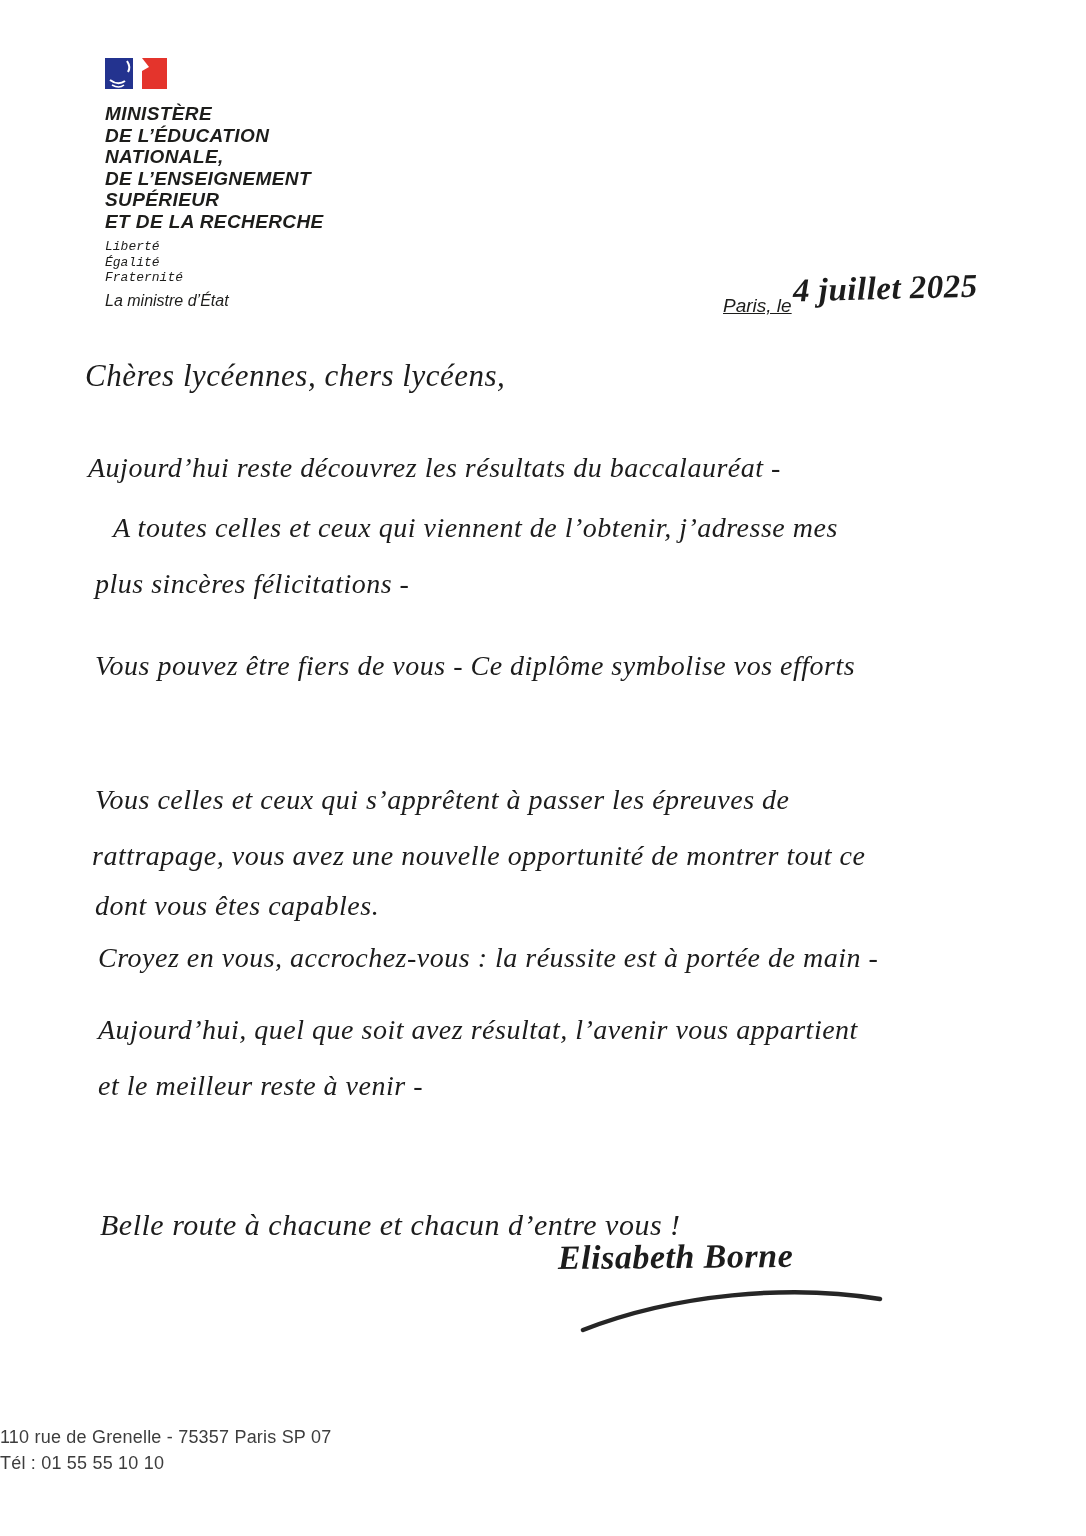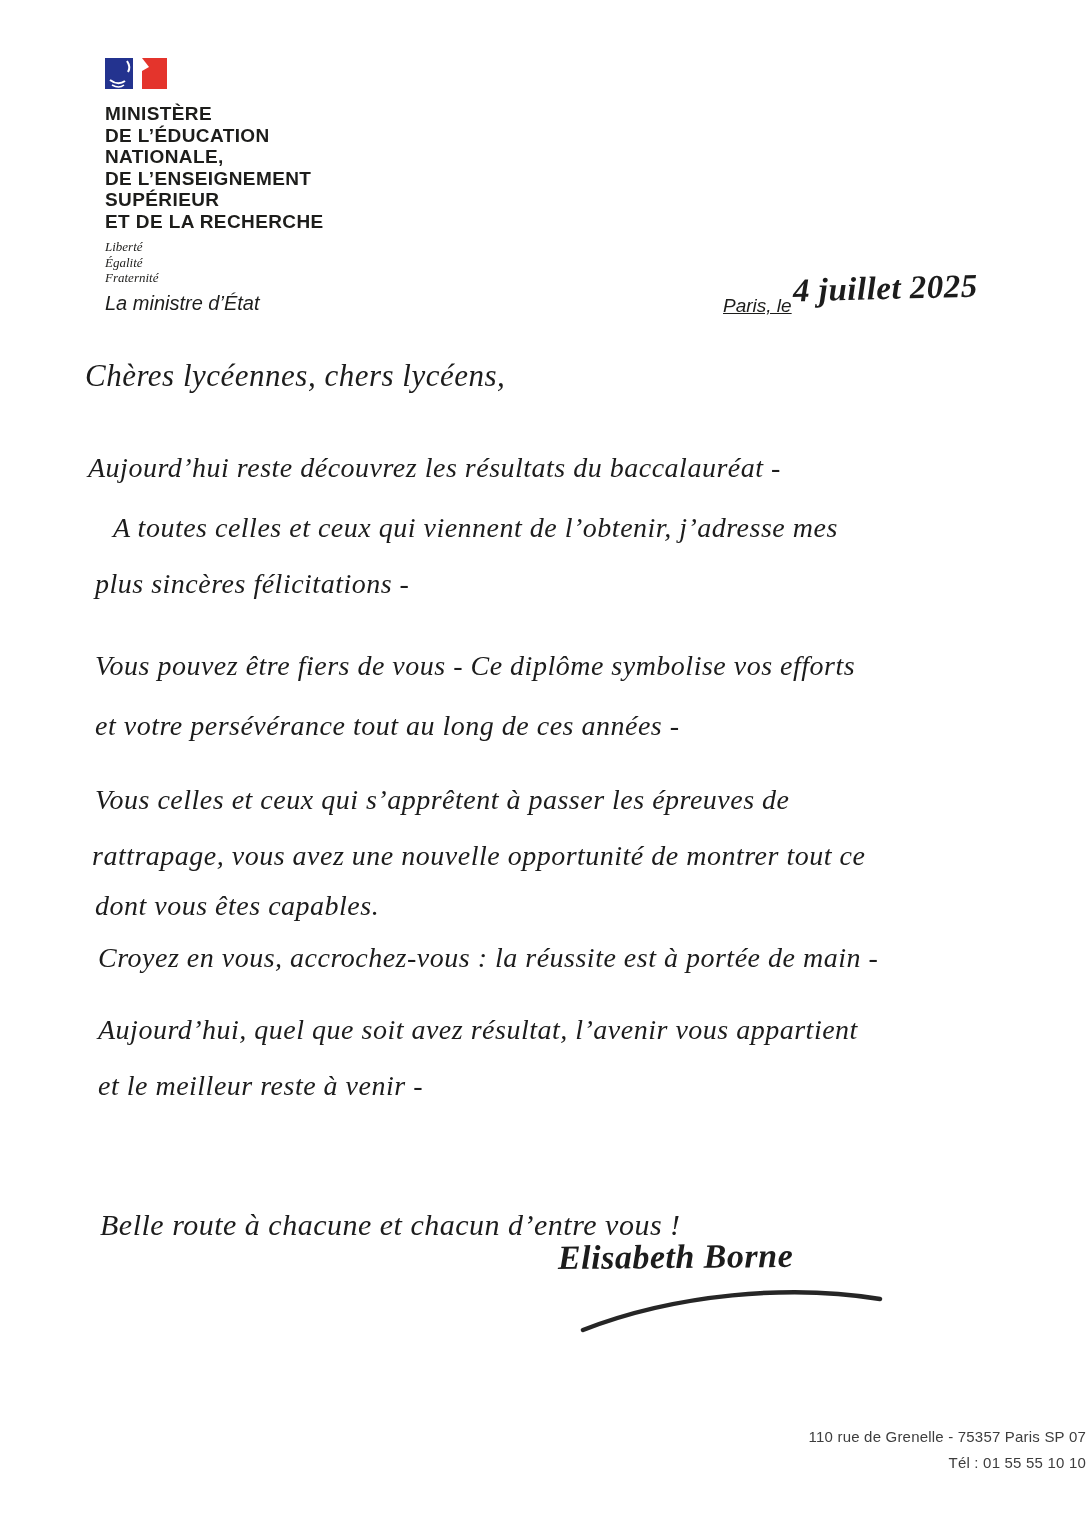--- a/index.html
+++ b/index.html
@@ -4,34 +4,34 @@
 <style>
   html,body{margin:0;padding:0;background:#e8e8e8;}
   .page{
     position:relative;width:1086px;height:1536px;margin:0 auto;
     background:#ffffff;overflow:hidden;
     font-family:"Liberation Sans",sans-serif;color:#1d1d1b;
   }
   
   .header{position:absolute;left:105px;top:58px;}
   .logo{width:66px;height:31px;display:block;margin-bottom:7px;}
-  .ministry{margin-top:14px;}
+  .ministry{margin-top:14px;font-style:italic;}
   .ministry div{
     font-weight:700;font-size:19px;line-height:21.5px;
     letter-spacing:.4px;color:#1d1d1b;
   }
   .motto{margin-top:7px;}
   .motto div{
-    font-family:Liberation Serif, serif;font-style:italic;
+    font-family:Liberation Mono, monospace;font-style:italic;
     font-size:13px;line-height:15.5px;color:#1d1d1b;
   }
   
   .sender{
     position:absolute;left:105px;top:292px;
-    font-style:italic;font-size:20px;color:#1d1d1b;
+    font-style:italic;font-size:16px;color:#1d1d1b;
   }
   .place{
     position:absolute;left:723px;top:295px;
     font-style:italic;font-size:19px;color:#1d1d1b;text-decoration:underline;
   }
   
   .hand{
     font-family:cursive;
     font-style:italic;
     color:#1c1c1c;
@@ -61,22 +61,22 @@
   
   .signature-text{
     position:absolute;left:558px;top:1238px;
     font-size:34px;font-weight:600;
     transform:rotate(-.5deg);
   }
   .signature-swoosh{position:absolute;left:575px;top:1282px;}
   
   .footer{
     position:absolute;left:0;right:0;top:1424px;
-    text-align:right;color:#3d3d3d;
-    font-size:15px;line-height:26px;letter-spacing:.2px;
+    text-align:left;color:#3d3d3d;
+    font-size:18px;line-height:26px;letter-spacing:.2px;
   }
 </style>
 </head>
 <body>
 
 <div class="page">
 
   <div class="header">
     <svg class="logo" viewBox="0 0 66 31" aria-hidden="true">
       <rect x="0" y="0" width="28" height="31" fill="#23338f"></rect>
@@ -103,21 +103,20 @@
 
   <div class="sender">La ministre d’État</div>
   <div class="place">Paris, le</div>
   <div class="hand date-hand">4 juillet 2025</div>
 
   <div class="hand line l0">Chères lycéennes, chers lycéens,</div>
   <div class="hand line l1">Aujourd’hui reste découvrez les résultats du baccalauréat -</div>
   <div class="hand line l2">A toutes celles et ceux qui viennent de l’obtenir, j’adresse mes</div>
   <div class="hand line l3">plus sincères félicitations -</div>
   <div class="hand line l4">Vous pouvez être fiers de vous - Ce diplôme symbolise vos efforts</div>
-  <div class="hand line l5">et votre persévérance tout au long de ces années -</div>
   <div class="hand line l6">Vous celles et ceux qui s’apprêtent à passer les épreuves de</div>
   <div class="hand line l7">rattrapage, vous avez une nouvelle opportunité de montrer tout ce</div>
   <div class="hand line l9">Croyez en vous, accrochez-vous : la réussite est à portée de main -</div>
   <div class="hand line l8">dont vous êtes capables.</div>
   <div class="hand line l10">Aujourd’hui, quel que soit avez résultat, l’avenir vous appartient</div>
   <div class="hand line l11">et le meilleur reste à venir -</div>
   <div class="hand line l12">Belle route à chacune et chacun d’entre vous !</div>
 
   <div class="hand signature-text">Elisabeth Borne</div>
   <svg class="signature-swoosh" width="315" height="55" viewBox="0 0 315 55" aria-hidden="true">

